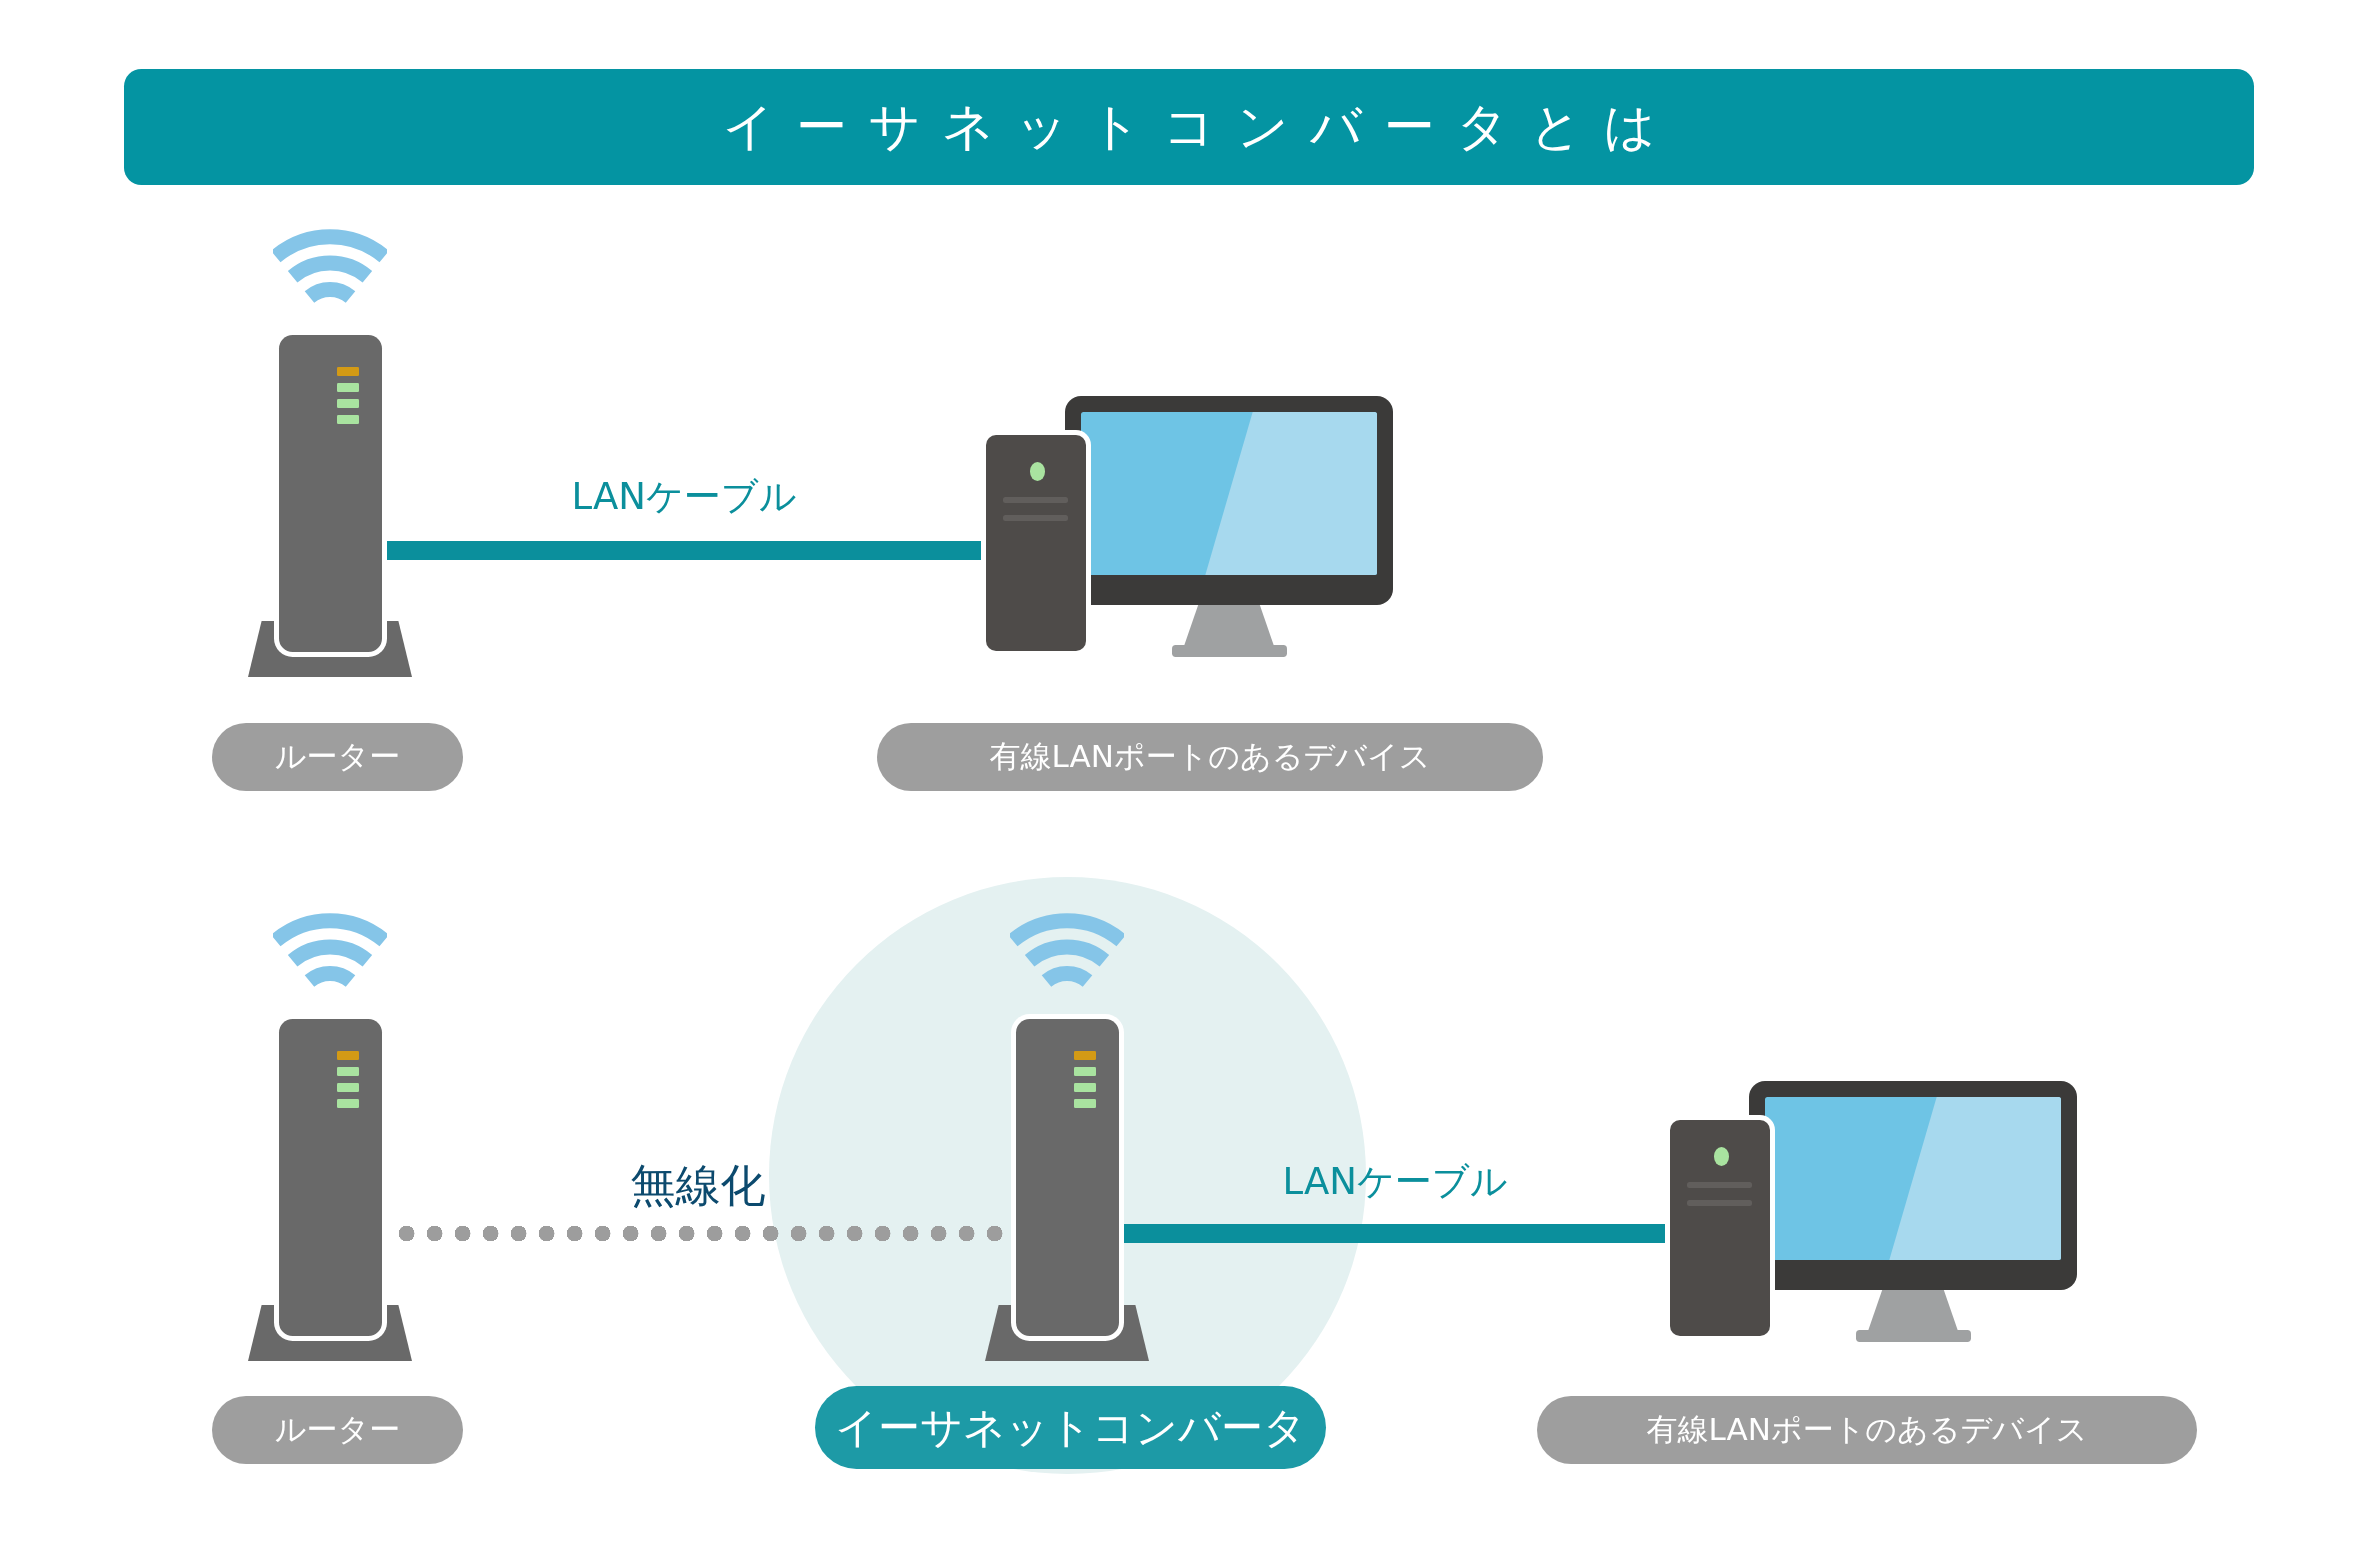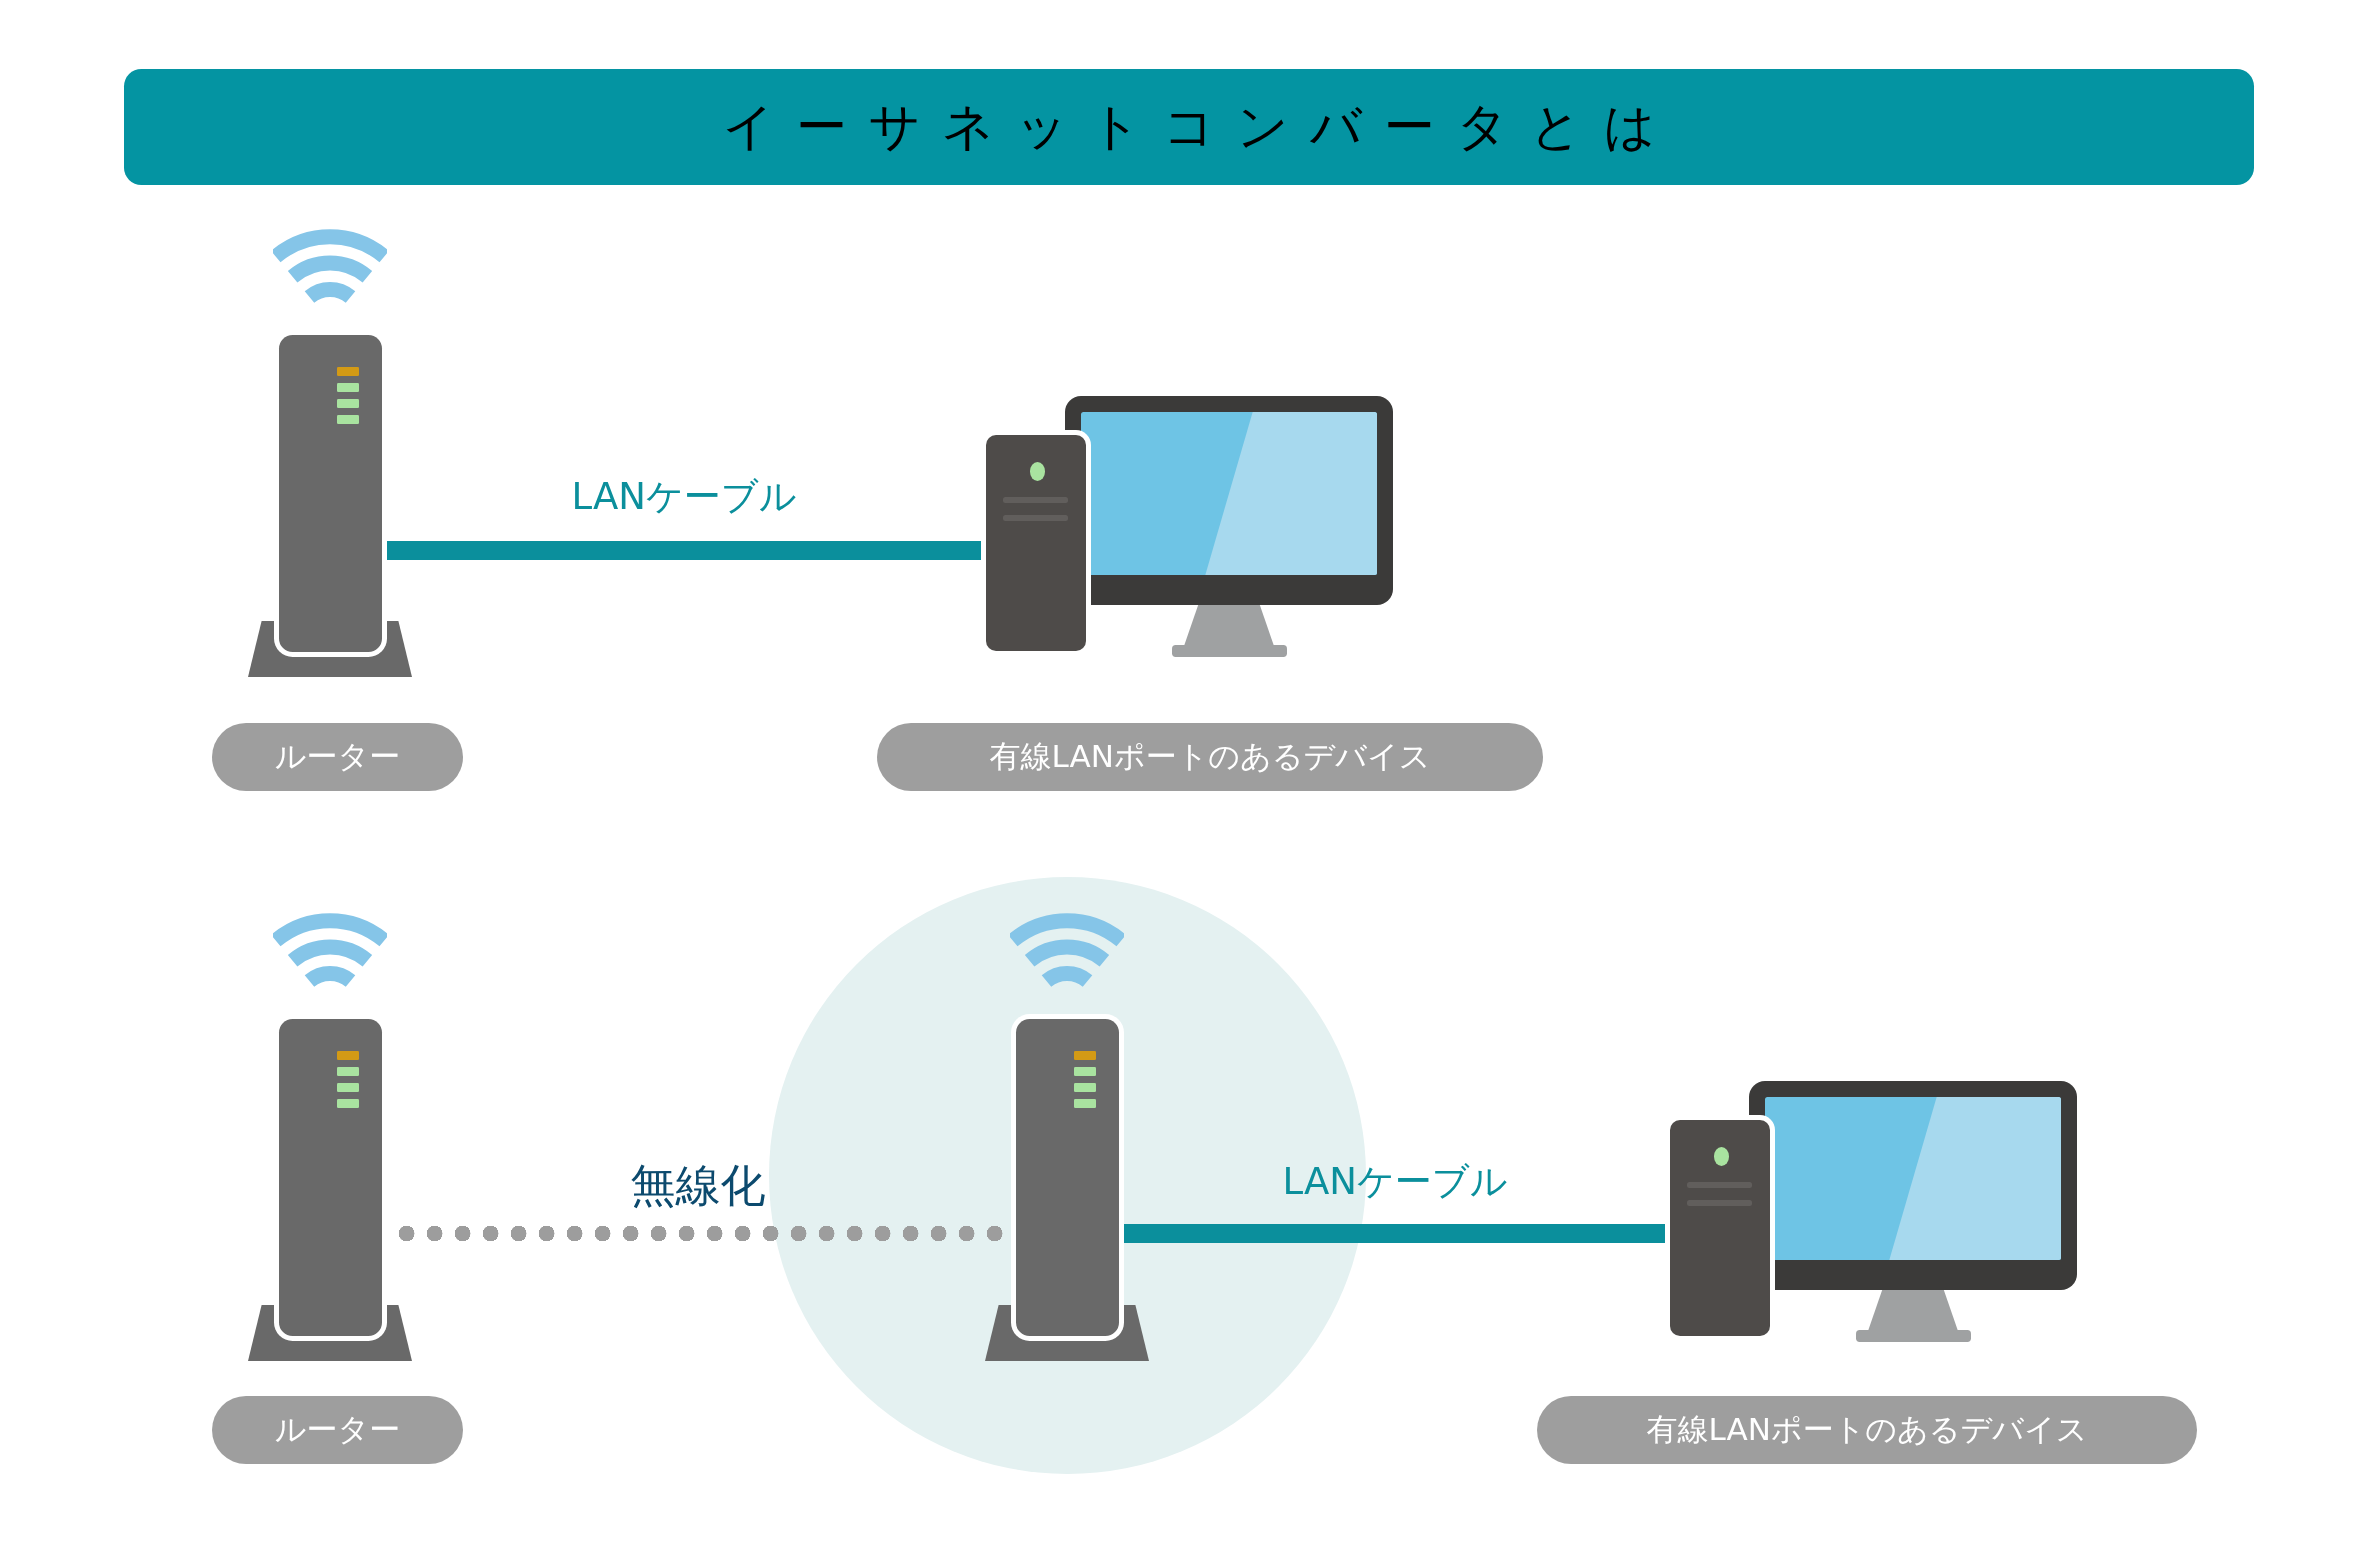--- a/index.html
+++ b/index.html
@@ -8,21 +8,21 @@
     font-family:"DejaVu Sans","Liberation Sans",sans-serif;
   }
   .abs{position:absolute;}
 
   
   .banner{
     left:124px;top:69px;width:2130px;height:116px;background:#0494a2;border-radius:17.3px;
     display:flex;align-items:center;justify-content:center;z-index:4;
   }
   .banner-title{
-    color:#000000;font-size:51px;letter-spacing:0.42em;padding-left:0.42em;white-space:nowrap;
+    color:#ffffff;font-size:51px;letter-spacing:0.42em;padding-left:0.42em;white-space:nowrap;
   }
 
   
   .highlight-circle{
     left:769px;top:877px;width:597px;height:597px;border-radius:50%;
     background:#e4f1f1;z-index:0;
   }
 
   
   .cable{height:18.6px;background:#0b8f9c;z-index:1;}
@@ -202,18 +202,21 @@
     <div class="tower">
       <div class="tower-led"></div>
       <div class="tower-line tower-line-1"></div>
       <div class="tower-line tower-line-2"></div>
     </div>
   </div>
 
   <div class="abs pill pill-router-bottom">
     <span>ルーター</span>
   </div>
+  <div class="abs pill badge-converter">
+    <span>イーサネットコンバータ</span>
+  </div>
   <div class="abs pill pill-device-bottom">
     <span>有線LANポートのあるデバイス</span>
   </div>
 
 </div>
 
 
 </body></html>

